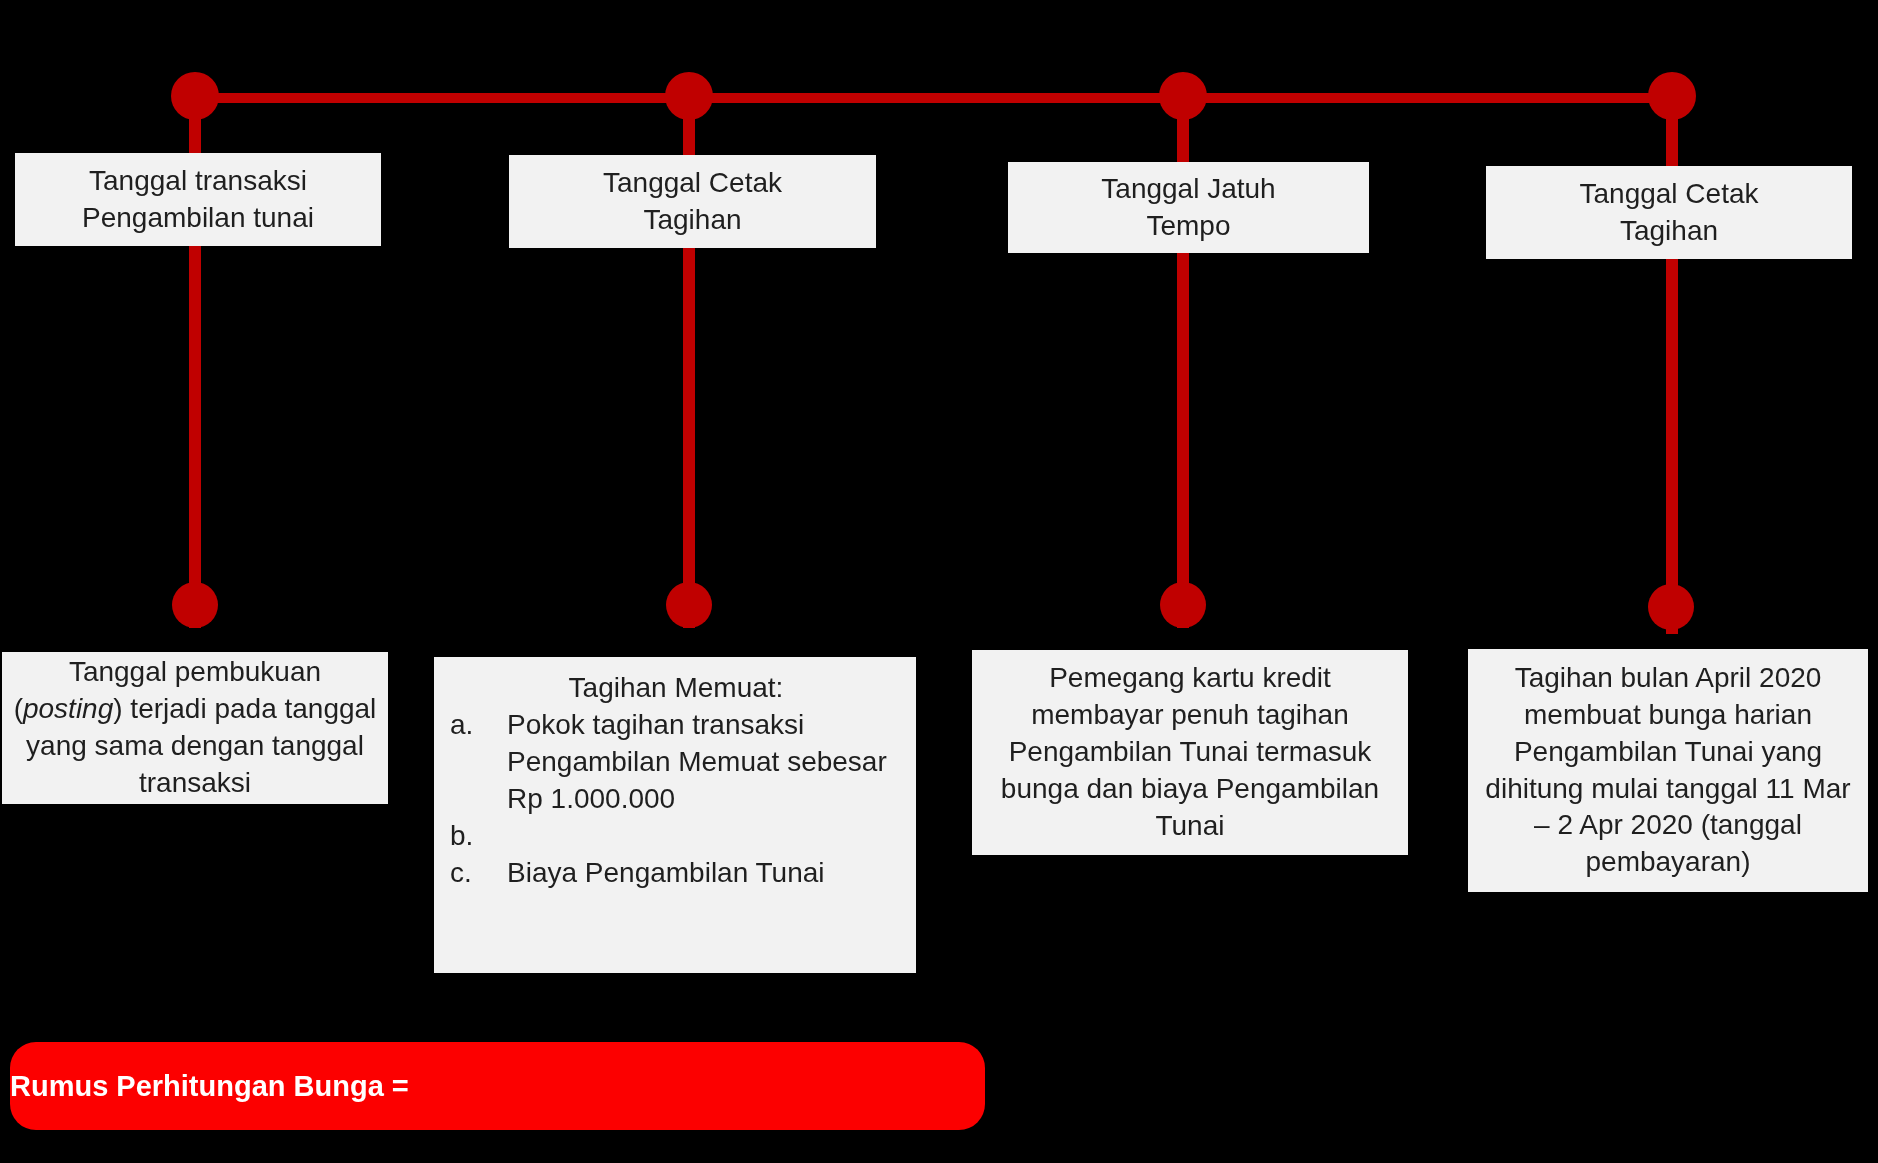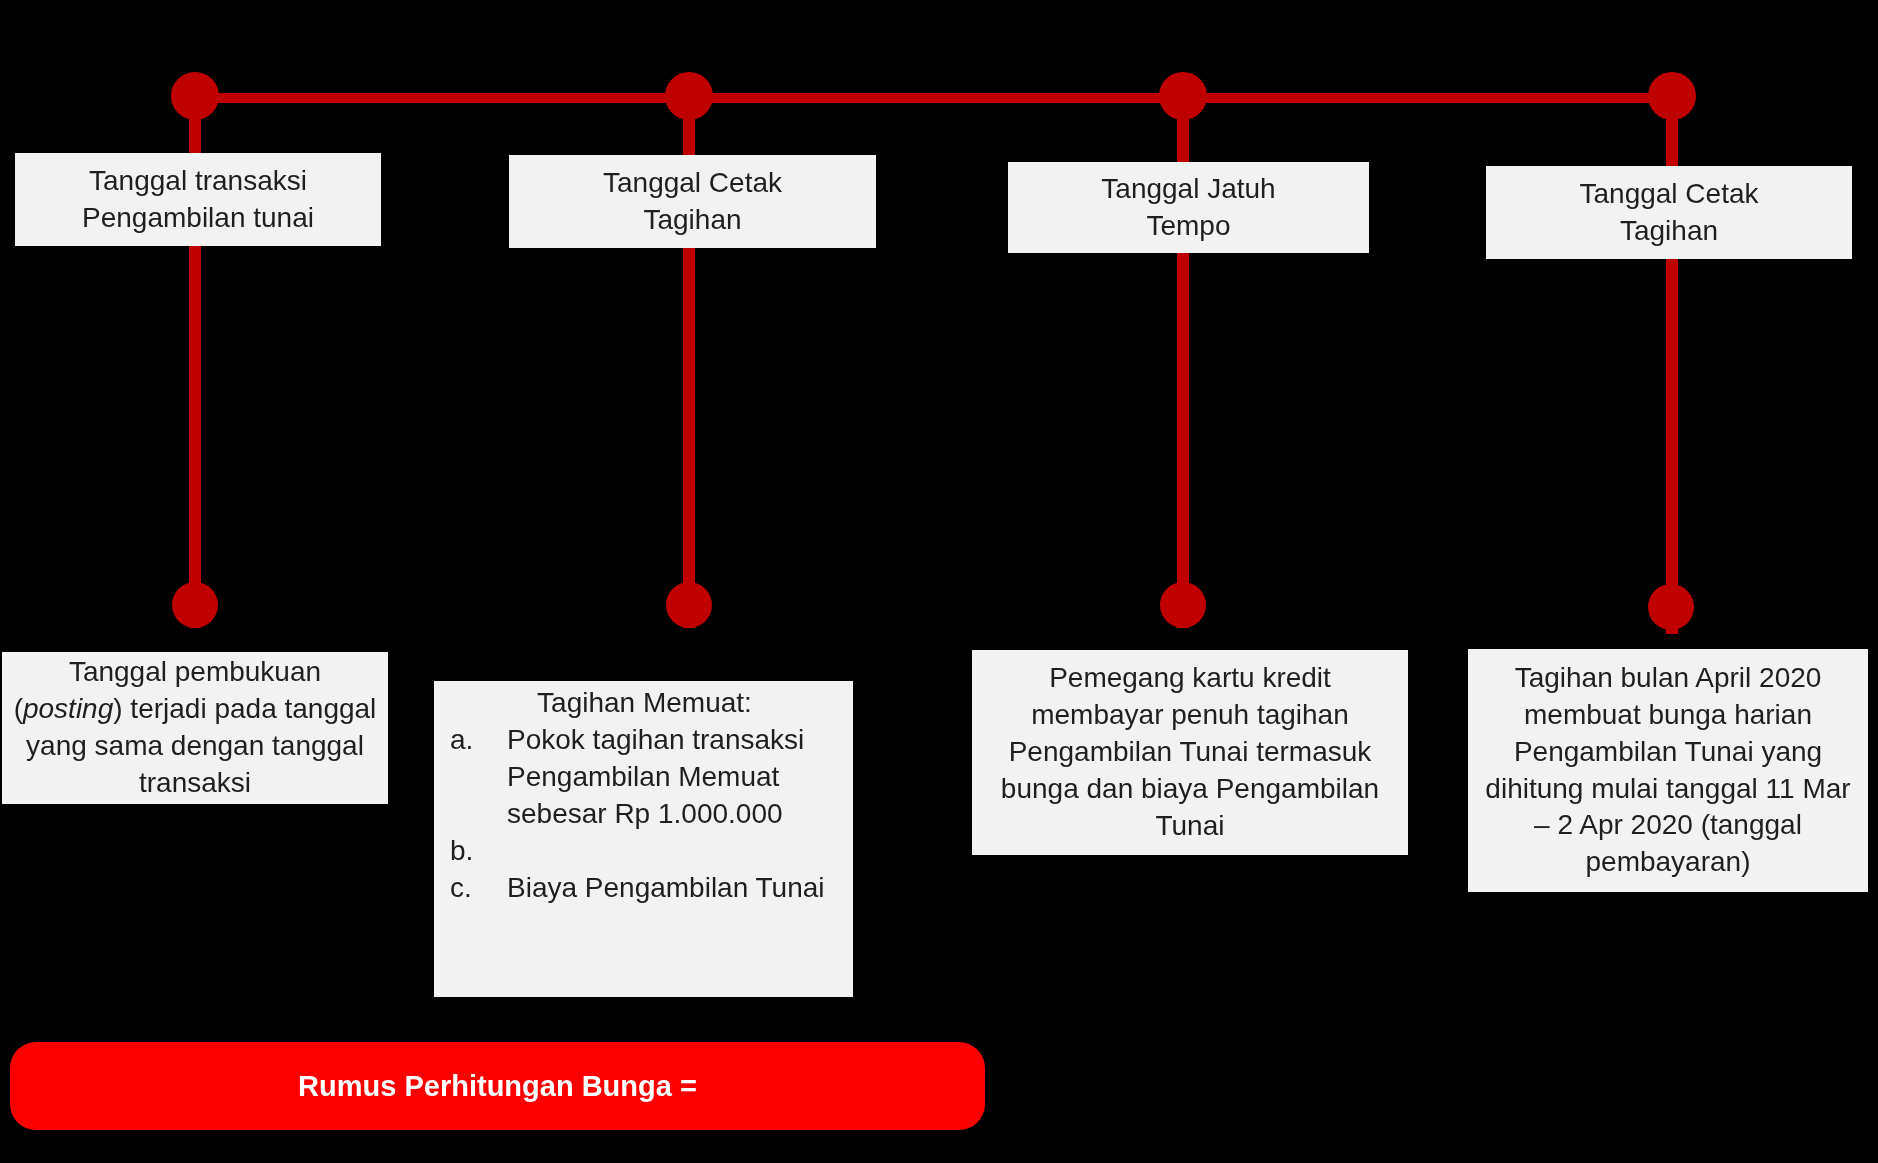--- a/index.html
+++ b/index.html
@@ -47,34 +47,34 @@
     position:absolute;background:var(--box-bg);z-index:3;
     display:flex;align-items:center;justify-content:center;
     font-size:28px;line-height:1.32;text-align:center;
   }
   .event-title{white-space:pre-line;text-align:center;}
   .tb1{left:15px;top:153px;width:366px;height:93px;}
   .tb2{left:509px;top:155px;width:367px;height:93px;}
   .tb3{left:1008px;top:162px;width:361px;height:91px;}
   .tb4{left:1486px;top:166px;width:366px;height:93px;}
   .bb1{left:2px;top:652px;width:386px;height:152px;padding:6px 10px;}
-  .bb2{left:434px;top:657px;width:419px;height:316px;display:block;text-align:left;padding:4px 14px 8px 16px;margin-top:24px;}
+  .bb2{left:434px;top:657px;width:482px;height:316px;display:block;text-align:left;padding:13px 14px 8px 16px;}
   .bb3{left:972px;top:650px;width:436px;height:205px;padding:6px 12px;}
   .bb4{left:1468px;top:649px;width:400px;height:243px;padding:6px 12px;}
   .it{font-style:italic;}
   
   .list-title{text-align:center;}
   .list-row{display:flex;align-items:flex-start;}
   .list-marker{flex:0 0 57px;}
   .list-text{flex:1 1 auto;}
   
   .formula{
     position:absolute;left:10px;top:1042px;width:975px;height:88px;
     background:var(--formula-red);border-radius:26px;z-index:3;
-    display:flex;align-items:center;justify-content:center;gap:12px;
+    display:flex;align-items:center;gap:12px;
     color:var(--formula-text);
   }
   .formula-label{
     font-weight:bold;font-size:29px;white-space:nowrap;
   }
   .fraction{
     display:inline-flex;flex-direction:column;align-items:center;
     font-family:"Liberation Serif", serif;font-weight:bold;font-size:21px;
     line-height:1.15;
   }

